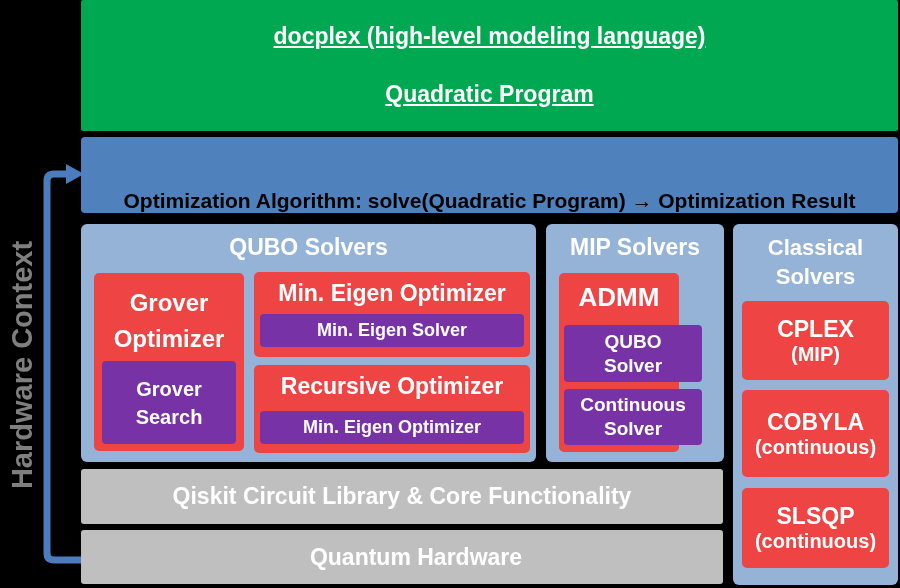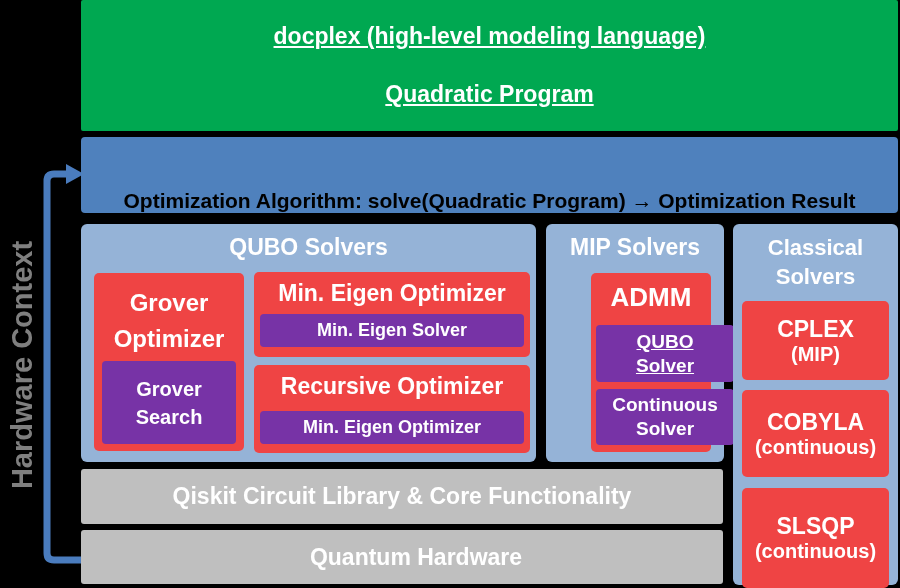--- a/index.html
+++ b/index.html
@@ -45,33 +45,33 @@
   .grover-box .bb-title { padding-top: 12px; font-size: 24px; line-height: 1.5; }
   .grover-search { left: 8px; top: 88px; width: 134px; height: 83px; font-size: 20px; line-height: 1.4; }
   .mineigen-box { left: 173px; top: 48px; width: 276px; height: 85px; }
   .mineigen-box .bb-title, .recursive-box .bb-title { padding-top: 8px; font-size: 23px; }
   .inner-strip { left: 6px; width: 264px; height: 33px; font-size: 18px; }
   .mineigen-strip { top: 42px; }
   .recursive-box { left: 173px; top: 141px; width: 276px; height: 88px; }
   .recursive-strip { top: 46px; }
 
   .mip-panel { left: 546px; top: 224px; width: 178px; height: 238px; }
-  .admm-box { left: 13px; top: 49px; width: 120px; height: 179px; margin-left: 32px; }
+  .admm-box { left: 13px; top: 49px; width: 120px; height: 179px; }
   .admm-box .bb-title { padding-top: 9px; font-size: 26px; }
-  .qubo-solver-strip { left: 5px; top: 52px; width: 138px; height: 57px; font-size: 19px; text-decoration: underline; }
+  .qubo-solver-strip { left: 5px; top: 52px; width: 138px; height: 57px; font-size: 19px; }
   .cont-solver-strip { left: 5px; top: 116px; width: 138px; height: 56px; font-size: 19px; }
 
   .classical-panel { left: 733px; top: 224px; width: 165px; height: 361px; }
   .classical-panel .panel-title { top: 10px; font-size: 22px; }
   .classical-box { left: 9px; width: 147px; display: flex; flex-direction: column; align-items: center; justify-content: center; }
   .classical-box .c-name { font-size: 23px; font-weight: 600; }
   .classical-box .c-sub { font-size: 20px; font-weight: 600; text-align: center; }
   .cplex-box  { top: 77px;  height: 79px; }
   .cobyla-box { top: 166px; height: 87px; }
-  .slsqp-box  { top: 264px; height: 100px; }
+  .slsqp-box  { top: 264px; height: 80px; }
 
   
   .gray-bar {
     left: 81px; width: 642px; background: #BFBFBF; border-radius: 3px;
     display: flex; align-items: center; justify-content: center;
     color: #fff; font-size: 23px; font-weight: 600;
   }
   .lib-bar { top: 469px; height: 55px; }
   .hw-bar  { top: 530px; height: 54px; padding-left: 28px; }
 

